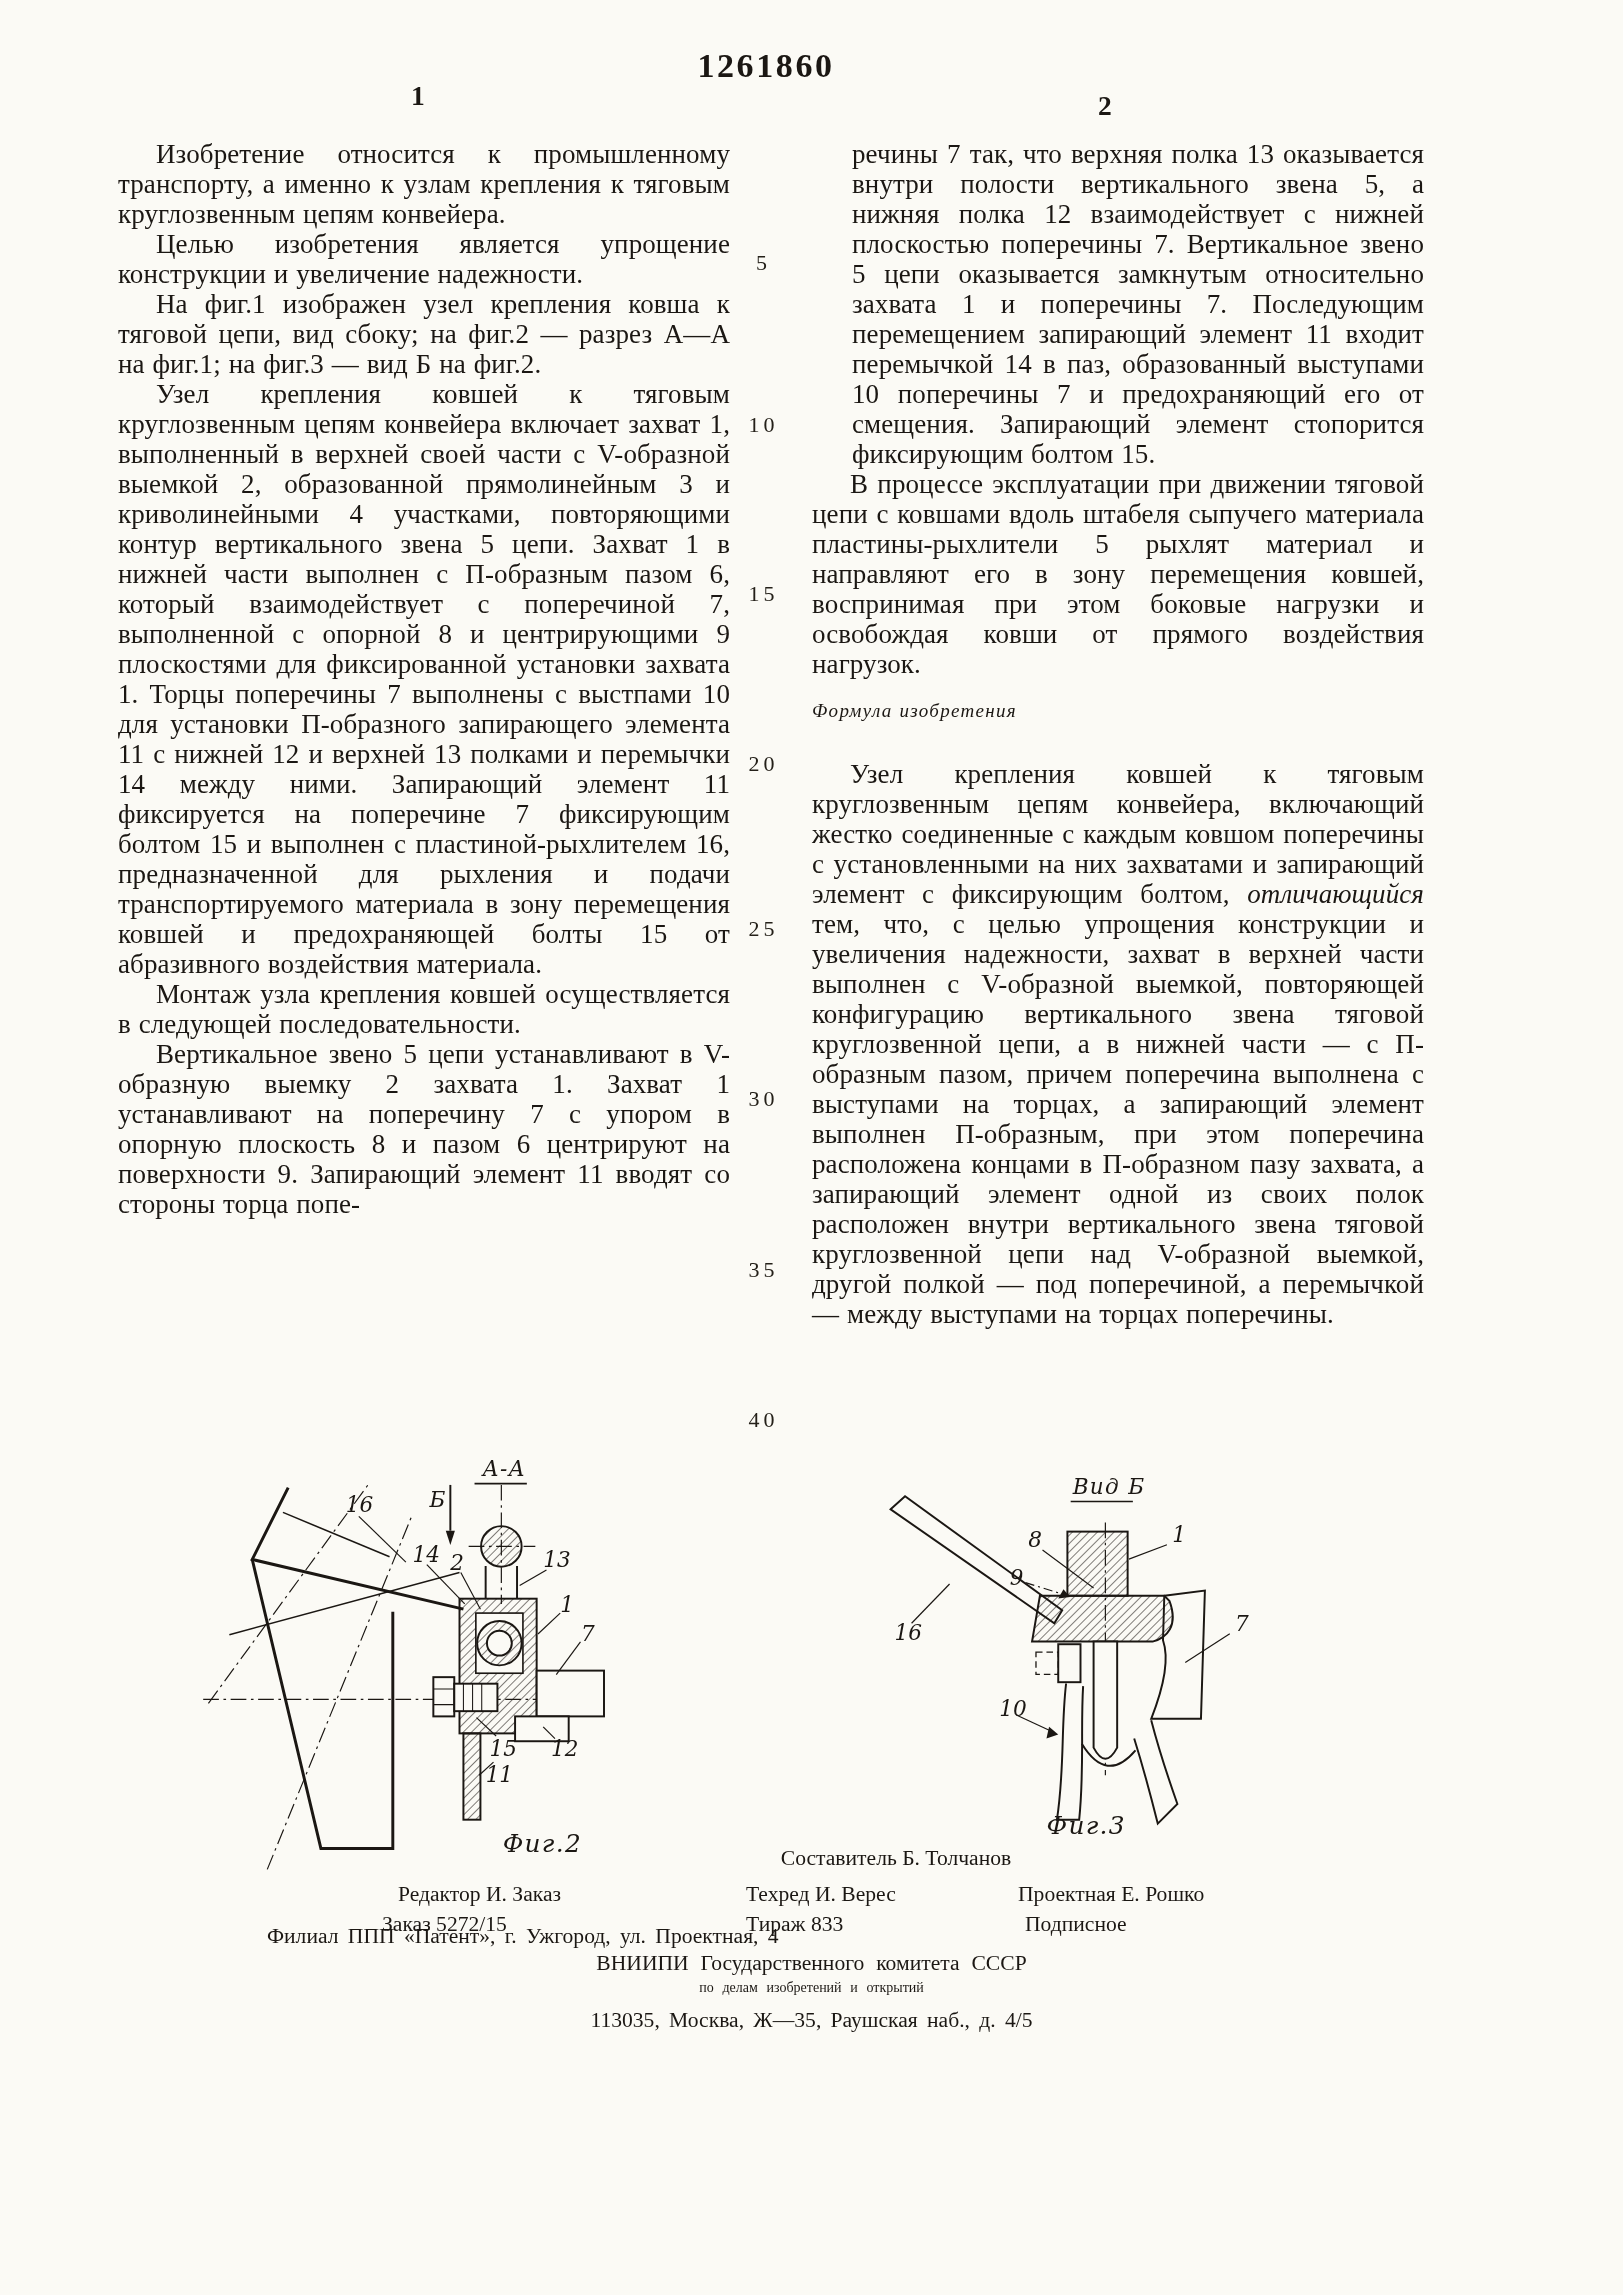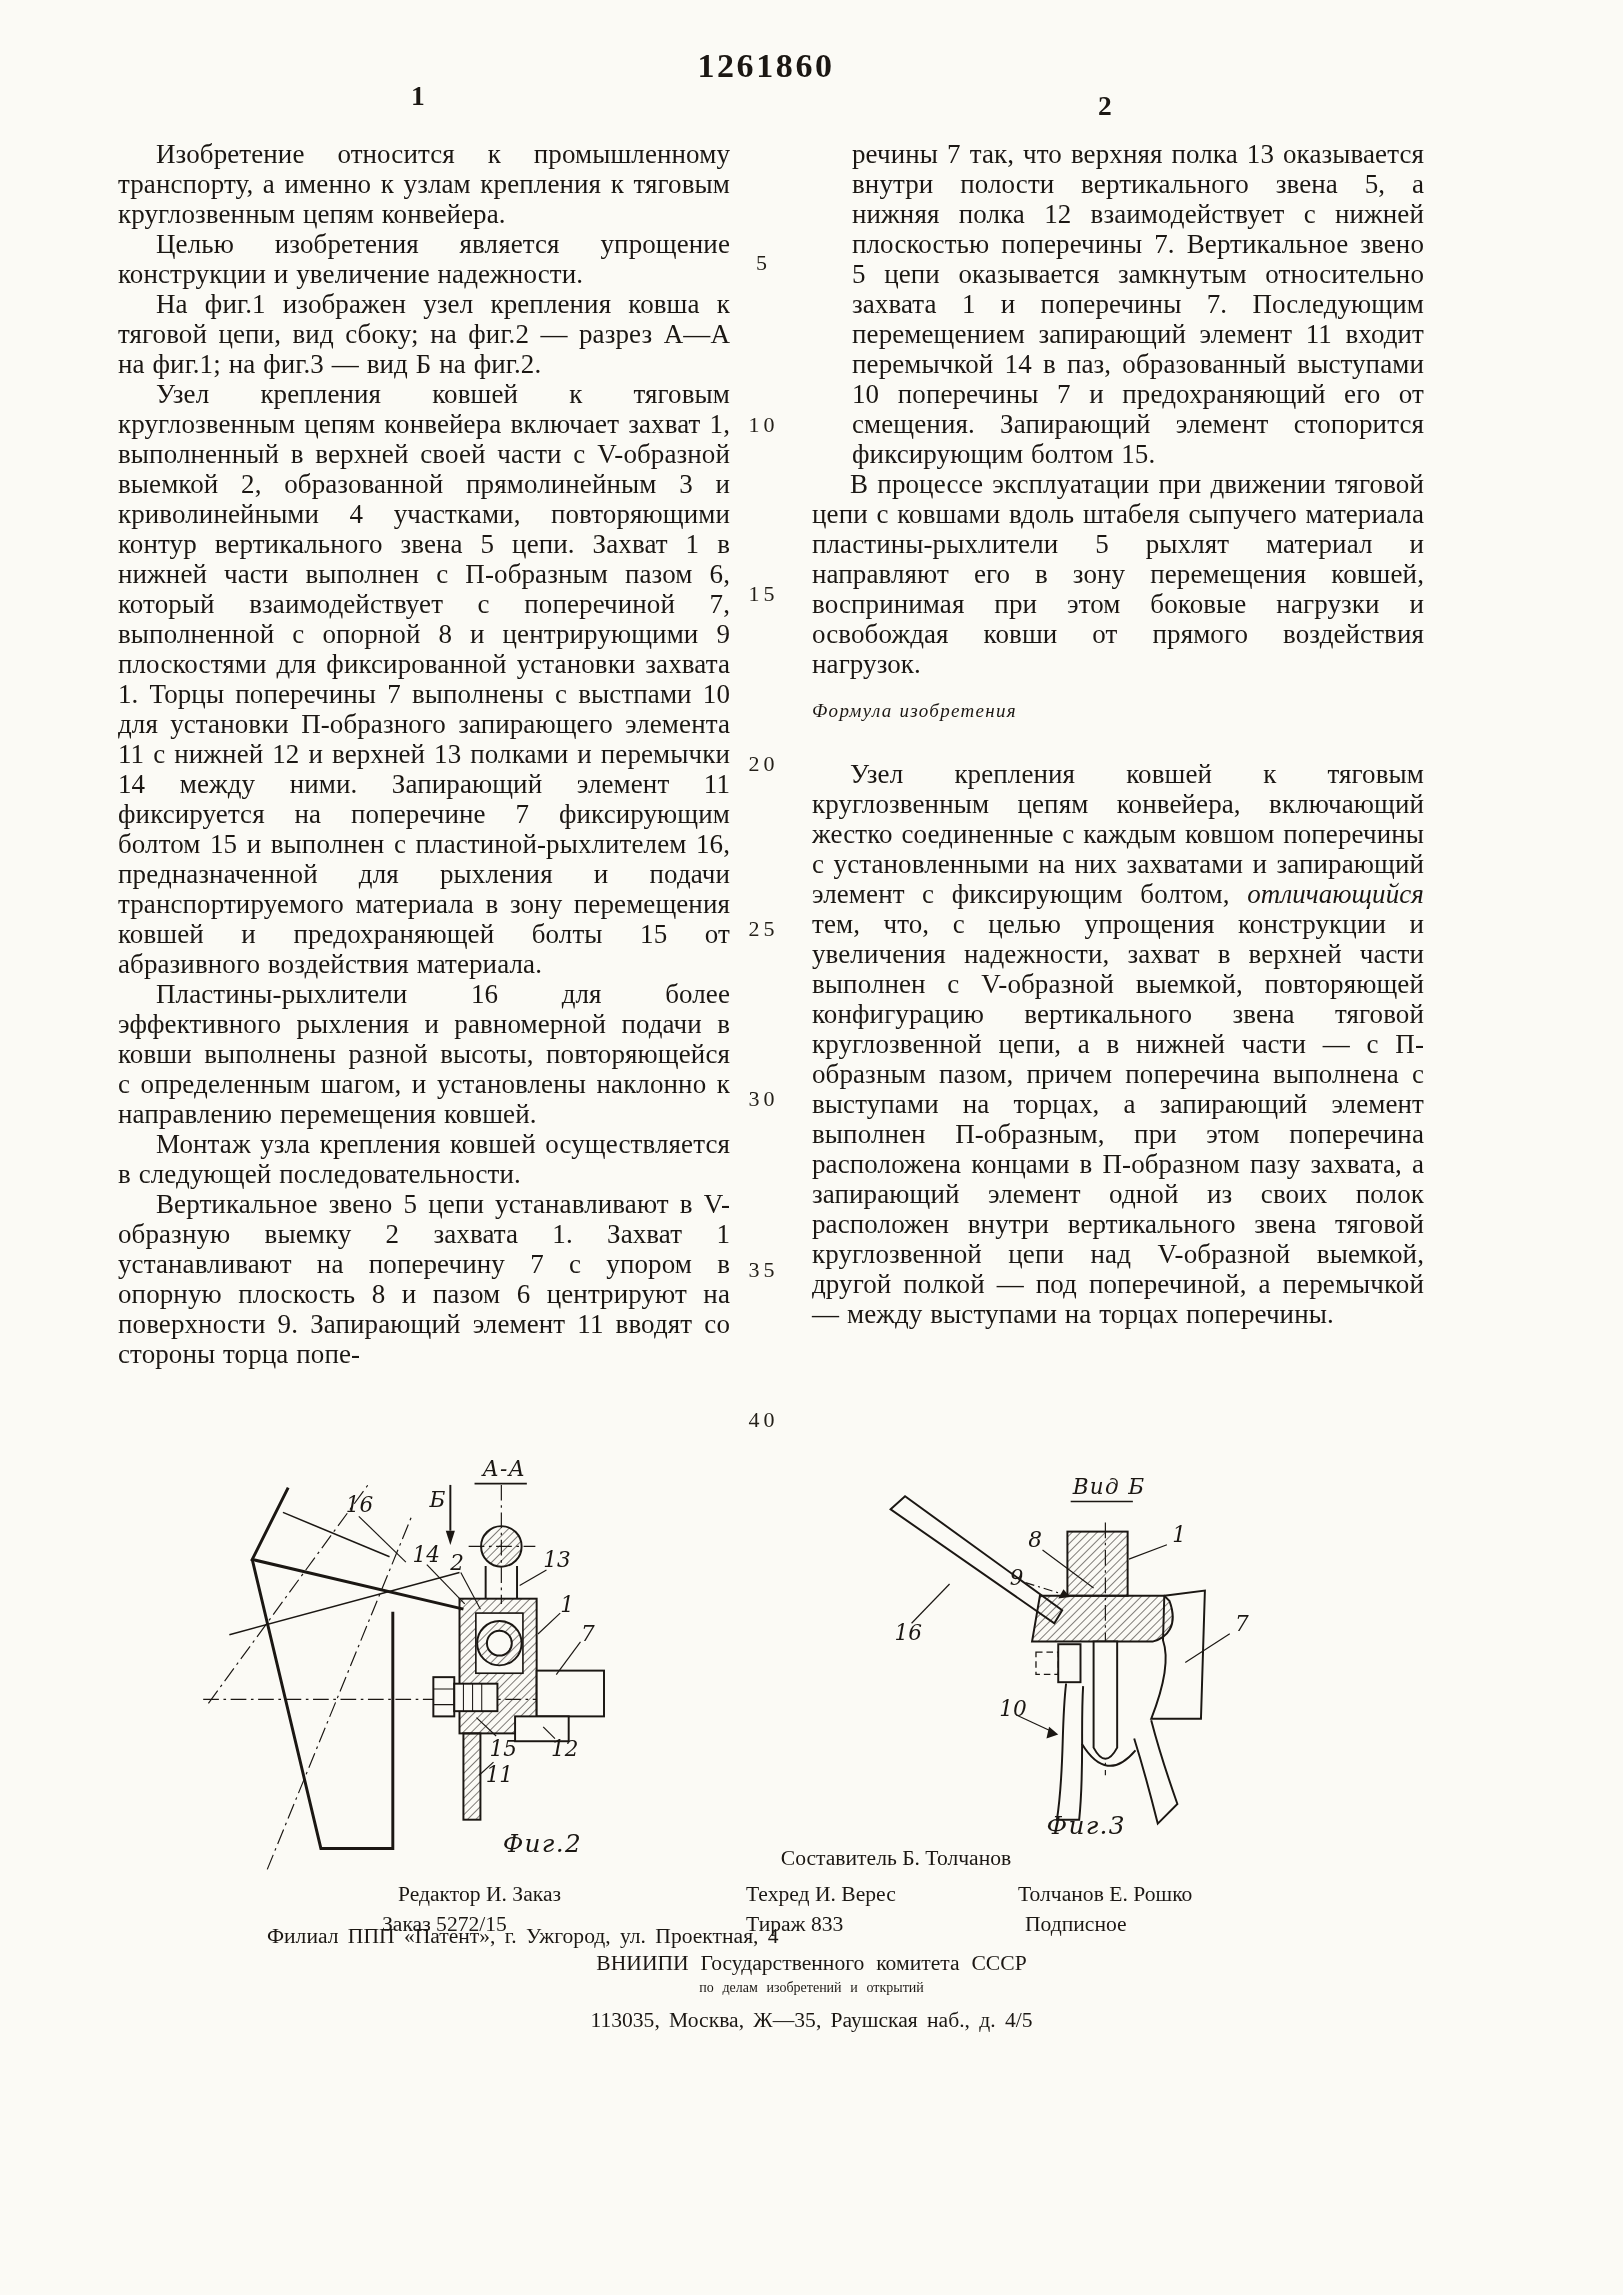--- a/index.html
+++ b/index.html
@@ -69,21 +69,20 @@
   <div class="abs gutter-num" style="top:916px">25</div>
   <div class="abs gutter-num" style="top:1086px">30</div>
   <div class="abs gutter-num" style="top:1257px">35</div>
   <div class="abs gutter-num" style="top:1407px">40</div>
 
   <div class="abs col col-left">
     <p>Изобретение относится к промышленному транспорту, а именно к узлам крепления к тяговым круглозвенным цепям конвейера.</p>
     <p>Целью изобретения является упрощение конструкции и увеличение надежности.</p>
     <p>На фиг.1 изображен узел крепления ковша к тяговой цепи, вид сбоку; на фиг.2 — разрез А—А на фиг.1; на фиг.3 — вид Б на фиг.2.</p>
     <p>Узел крепления ковшей к тяговым круглозвенным цепям конвейера включает захват 1, выполненный в верхней своей части с V-образной выемкой 2, образованной прямолинейным 3 и криволинейными 4 участками, повторяющими контур вертикального звена 5 цепи. Захват 1 в нижней части выполнен с П-образным пазом 6, который взаимодействует с поперечиной 7, выполненной с опорной 8 и центрирующими 9 плоскостями для фиксированной установки захвата 1. Торцы поперечины 7 выполнены с выстпами 10 для установки П-образного запирающего элемента 11 с нижней 12 и верхней 13 полками и перемычки 14 между ними. Запирающий элемент 11 фиксируется на поперечине 7 фиксирующим болтом 15 и выполнен с пластиной-рыхлителем 16, предназначенной для рыхления и подачи транспортируемого материала в зону перемещения ковшей и предохраняющей болты 15 от абразивного воздействия материала.</p>
-    <p>Пластины-рыхлители 16 для более эффективного рыхления и равномерной подачи в ковши выполнены разной высоты, повторяющейся с определенным шагом, и установлены наклонно к направлению перемещения ковшей.</p>
     <p>Монтаж узла крепления ковшей осуществляется в следующей последовательности.</p>
     <p>Вертикальное звено 5 цепи устанавливают в V-образную выемку 2 захвата 1. Захват 1 устанавливают на поперечину 7 с упором в опорную плоскость 8 и пазом 6 центрируют на поверхности 9. Запирающий элемент 11 вводят со стороны торца попе-</p>
   </div>
 
   <div class="abs col col-right">
     <p class="noindent">речины 7 так, что верхняя полка 13 оказывается внутри полости вертикального звена 5, а нижняя полка 12 взаимодействует с нижней плоскостью поперечины 7. Вертикальное звено 5 цепи оказывается замкнутым относительно захвата 1 и поперечины 7. Последующим перемещением запирающий элемент 11 входит перемычкой 14 в паз, образованный выступами 10 поперечины 7 и предохраняющий его от смещения. Запирающий элемент стопорится фиксирующим болтом 15.</p>
     <p>В процессе эксплуатации при движении тяговой цепи с ковшами вдоль штабеля сыпучего материала пластины-рыхлители 5 рыхлят материал и направляют его в зону перемещения ковшей, воспринимая при этом боковые нагрузки и освобождая ковши от прямого воздействия нагрузок.</p>
     <p class="claim-heading">Формула изобретения</p>
     <p><span>Узел крепления ковшей к тяговым круглозвенным цепям конвейера, включающий жестко соединенные с каждым ковшом поперечины с установленными на них захватами и запирающий элемент с фиксирующим болтом, </span><span class="ital">отличающийся</span><span> тем, что, с целью упрощения конструкции и увеличения надежности, захват в верхней части выполнен с V-образной выемкой, повторяющей конфигурацию вертикального звена тяговой круглозвенной цепи, а в нижней части — с П-образным пазом, причем поперечина выполнена с выступами на торцах, а запирающий элемент выполнен П-образным, при этом поперечина расположена концами в П-образном пазу захвата, а запирающий элемент одной из своих полок расположен внутри вертикального звена тяговой круглозвенной цепи над V-образной выемкой, другой полкой — под поперечиной, а перемычкой — между выступами на торцах поперечины.</span></p>
   </div>
@@ -211,21 +210,21 @@
     <text class="callout" x="212" y="182">9</text>
     <text class="callout" x="460" y="116">1</text>
     <text class="callout" x="556" y="252">7</text>
     <text class="callout" x="196" y="382">10</text>
     <text class="fig-caption" x="268" y="562">Фиг.3</text>
   </svg>
 
   <div class="abs f-compiler">Составитель Б. Толчанов</div>
   <div class="abs f-col f-editor">Редактор И. Заказ</div>
   <div class="abs f-col f-techred">Техред И. Верес</div>
-  <div class="abs f-col f-corrector">Толчанов Е. Рошко</div>
+  <div class="abs f-col f-corrector">Проектная Е. Рошко</div>
   <div class="abs f-col f-order">Заказ 5272/15</div>
   <div class="abs f-col f-tirazh">Тираж 833</div>
   <div class="abs f-col f-subscr">Подписное</div>
   <div class="abs f-org1">ВНИИПИ Государственного комитета СССР</div>
   <div class="abs f-org2">по делам изобретений и открытий</div>
   <div class="abs f-org3">113035, Москва, Ж—35, Раушская наб., д. 4/5</div>
   <div class="abs f-org4">Филиал ППП «Патент», г. Ужгород, ул. Проектная, 4</div>
 
 </div>
 

